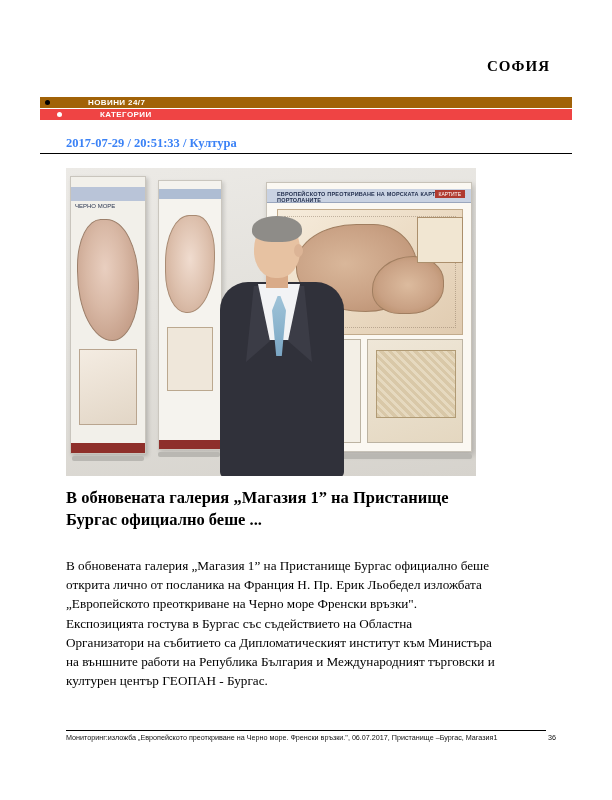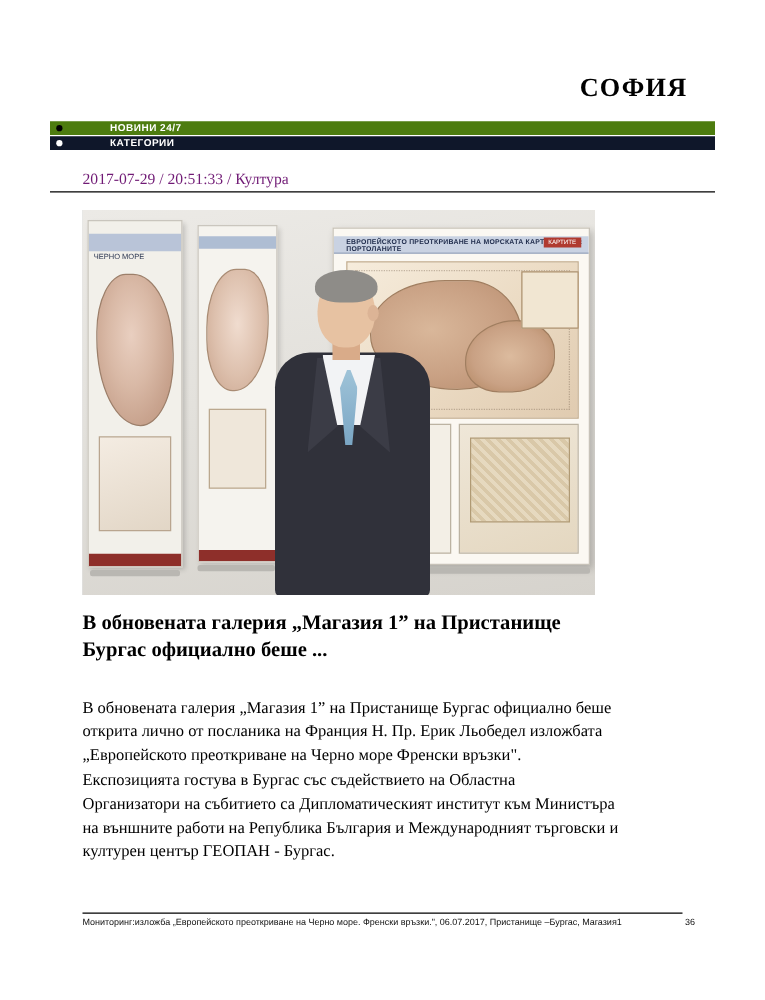--- a/index.html
+++ b/index.html
@@ -22,43 +22,44 @@
     background: #ffffff;
     box-sizing: border-box;
   }
   
   .site-title {
     position: absolute;
     top: 58px;
     right: 62px;
     font-family: "Liberation Serif", serif;
     font-weight: bold;
-    font-size: 21px;
+    font-size: 15px;
     letter-spacing: 1px;
     color: #000000;
   }
   
   .navbars {
     position: absolute;
     top: 97px;
     left: 40px;
     width: 532px;
   }
   .navbar {
     position: relative;
     height: 11px;
     margin-bottom: 1px;
     display: flex;
     align-items: center;
   }
   .navbar.red {
-    background: #4d7c0f;
+    background: #a16207;
   }
   .navbar.dark {
-    background: #0f172a;
+    background: #ef4444;
+    padding-left: 12px;
   }
   .nav-bullet {
     width: 5px;
     height: 5px;
     border-radius: 50%;
     background: #000000;
     margin-left: 5px;
     margin-right: 38px;
     flex: 0 0 auto;
   }
@@ -72,23 +73,23 @@
     color: #ffffff;
     letter-spacing: 0.4px;
     line-height: 11px;
   }
   
   .meta-line {
     position: absolute;
     top: 136px;
     left: 66px;
     font-family: "Liberation Serif", serif;
-    font-weight: normal;
+    font-weight: bold;
     font-size: 12.5px;
-    color: #701a75;
+    color: #3b82f6;
   }
   .meta-rule {
     position: absolute;
     top: 153px;
     left: 40px;
     width: 532px;
     height: 1px;
     background: #000000;
   }
   

